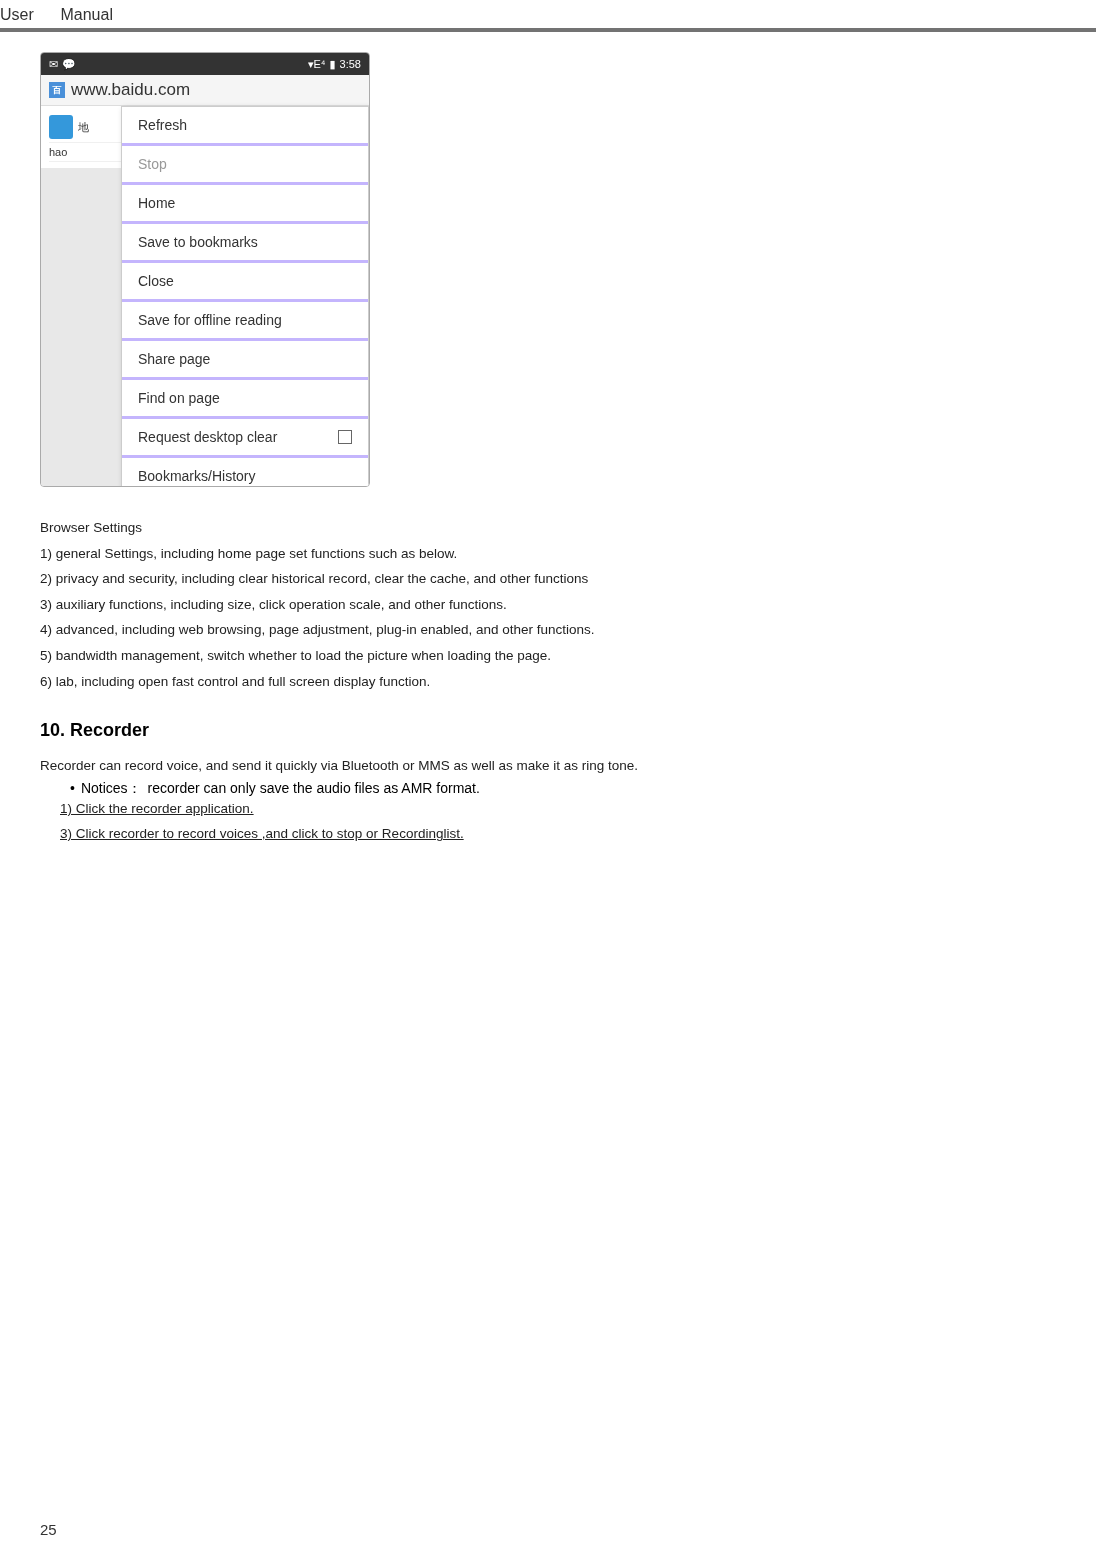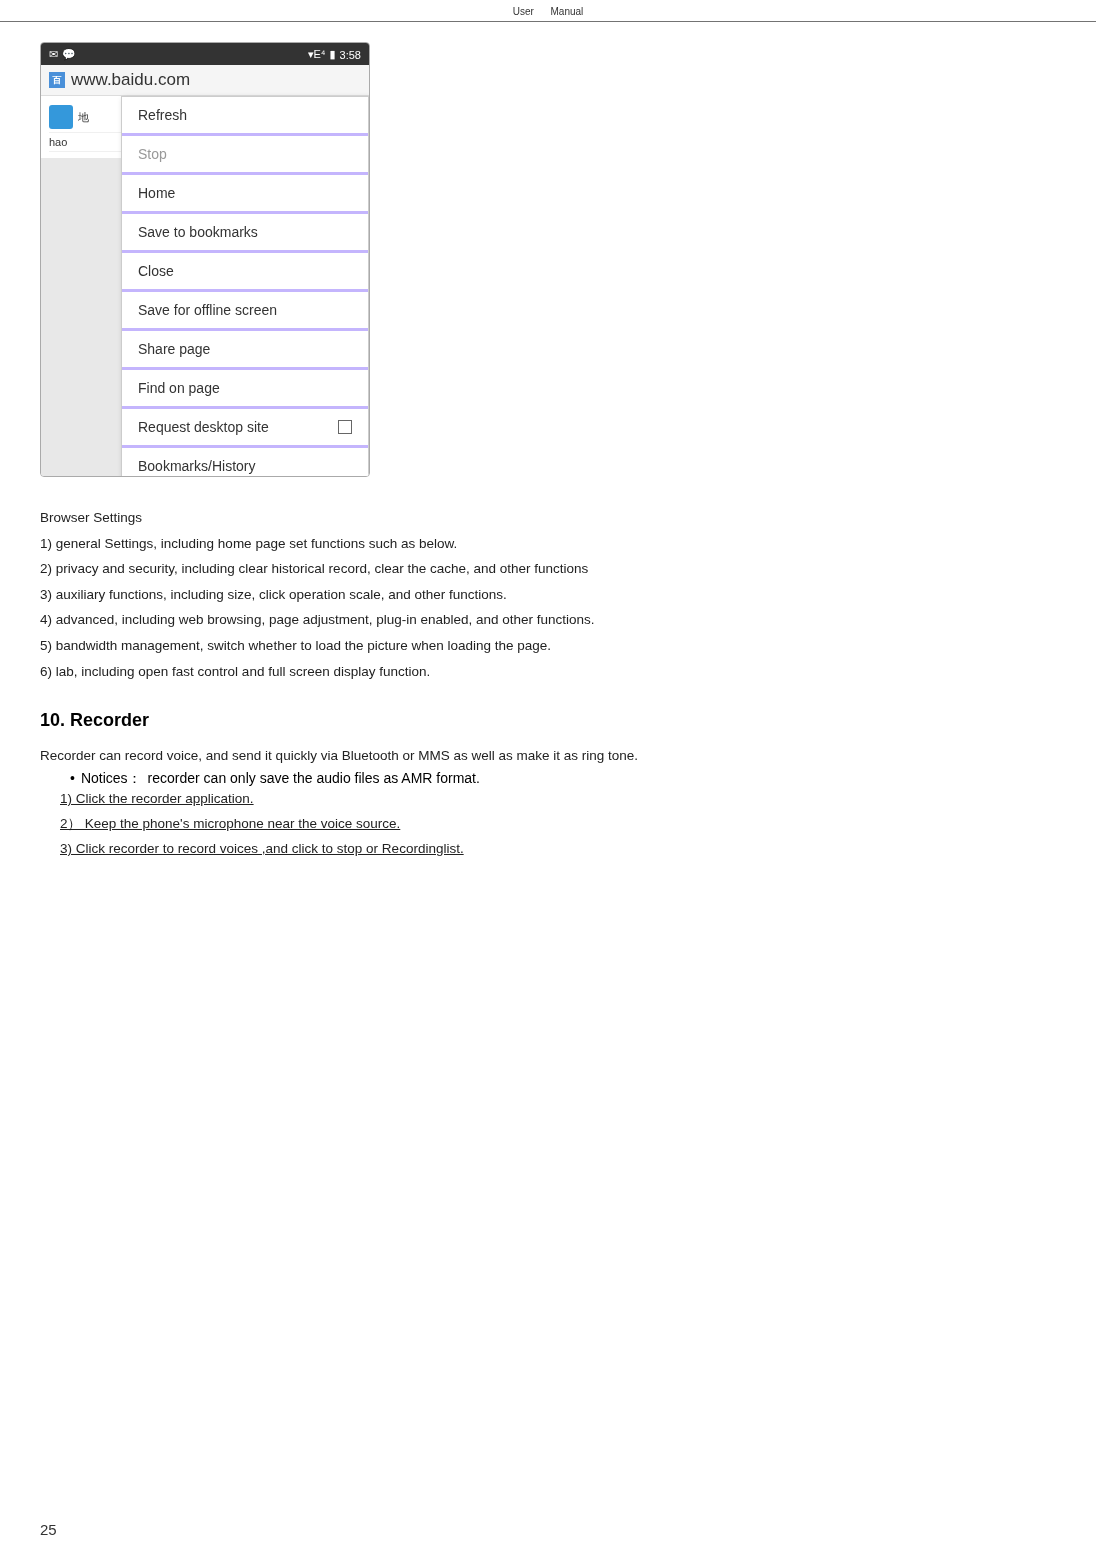--- a/index.html
+++ b/index.html
@@ -7,24 +7,23 @@
       width: 1096px;
       min-height: 1552px;
       background: #ffffff;
       font-family: Arial, sans-serif;
       font-size: 14px;
       color: #000;
     }
 
     
     .page-header {
-      text-align: center;
       padding: 6px 0 4px 0;
-      border-bottom: 1px solid #737373;
-      font-size: 10px;
+      border-bottom: 4px solid #737373;
+      font-size: 16px;
       color: #333;
     }
 
     
     .main-content {
       padding: 20px 40px 30px 40px;
     }
 
     
     .phone-screenshot {
@@ -48,21 +47,21 @@
       height: 22px;
     }
     .status-bar-left {
       display: flex;
       gap: 4px;
       align-items: center;
     }
     .status-bar-right {
       display: flex;
       gap: 4px;
-      align-items: flex-end;
+      align-items: center;
       font-size: 11px;
     }
     .status-icon {
       display: inline-block;
     }
 
     
     .address-bar {
       background: #f5f5f5;
       border-bottom: 1px solid #ddd;
@@ -262,30 +261,30 @@
           <div class="menu-item">
             <span>Home</span>
           </div>
           <div class="menu-item">
             <span>Save to bookmarks</span>
           </div>
           <div class="menu-item">
             <span>Close</span>
           </div>
           <div class="menu-item">
-            <span>Save for offline screen</span>
+            <span>Save for offline reading</span>
           </div>
           <div class="menu-item">
             <span>Share page</span>
           </div>
           <div class="menu-item">
             <span>Find on page</span>
           </div>
           <div class="menu-item with-checkbox">
-            <span>Request desktop site</span>
+            <span>Request desktop clear</span>
             <span class="menu-checkbox"></span>
           </div>
           <div class="menu-item">
             <span>Bookmarks/History</span>
           </div>
           <div class="menu-item">
             
           </div>
         </div>
 
@@ -306,21 +305,20 @@
       <div class="section-heading">10.  Recorder</div>
 
       <p>Recorder can record voice, and send it quickly via Bluetooth or MMS as well as make it as ring tone.</p>
 
       <div class="bullet">
         <span>Notices：</span>
         <span>recorder can only save the audio files as AMR format.</span>
       </div>
 
       <p class="numbered">1) Click the recorder application.</p>
-      <p class="numbered">2）  Keep the phone's microphone near the voice source.</p>
       <p class="numbered">3) Click recorder to record voices ,and click to stop or Recordinglist.</p>
     </div>
 
   </div>
 
   <div class="page-number">25</div>
 
 </div>
 
 </body></html>

